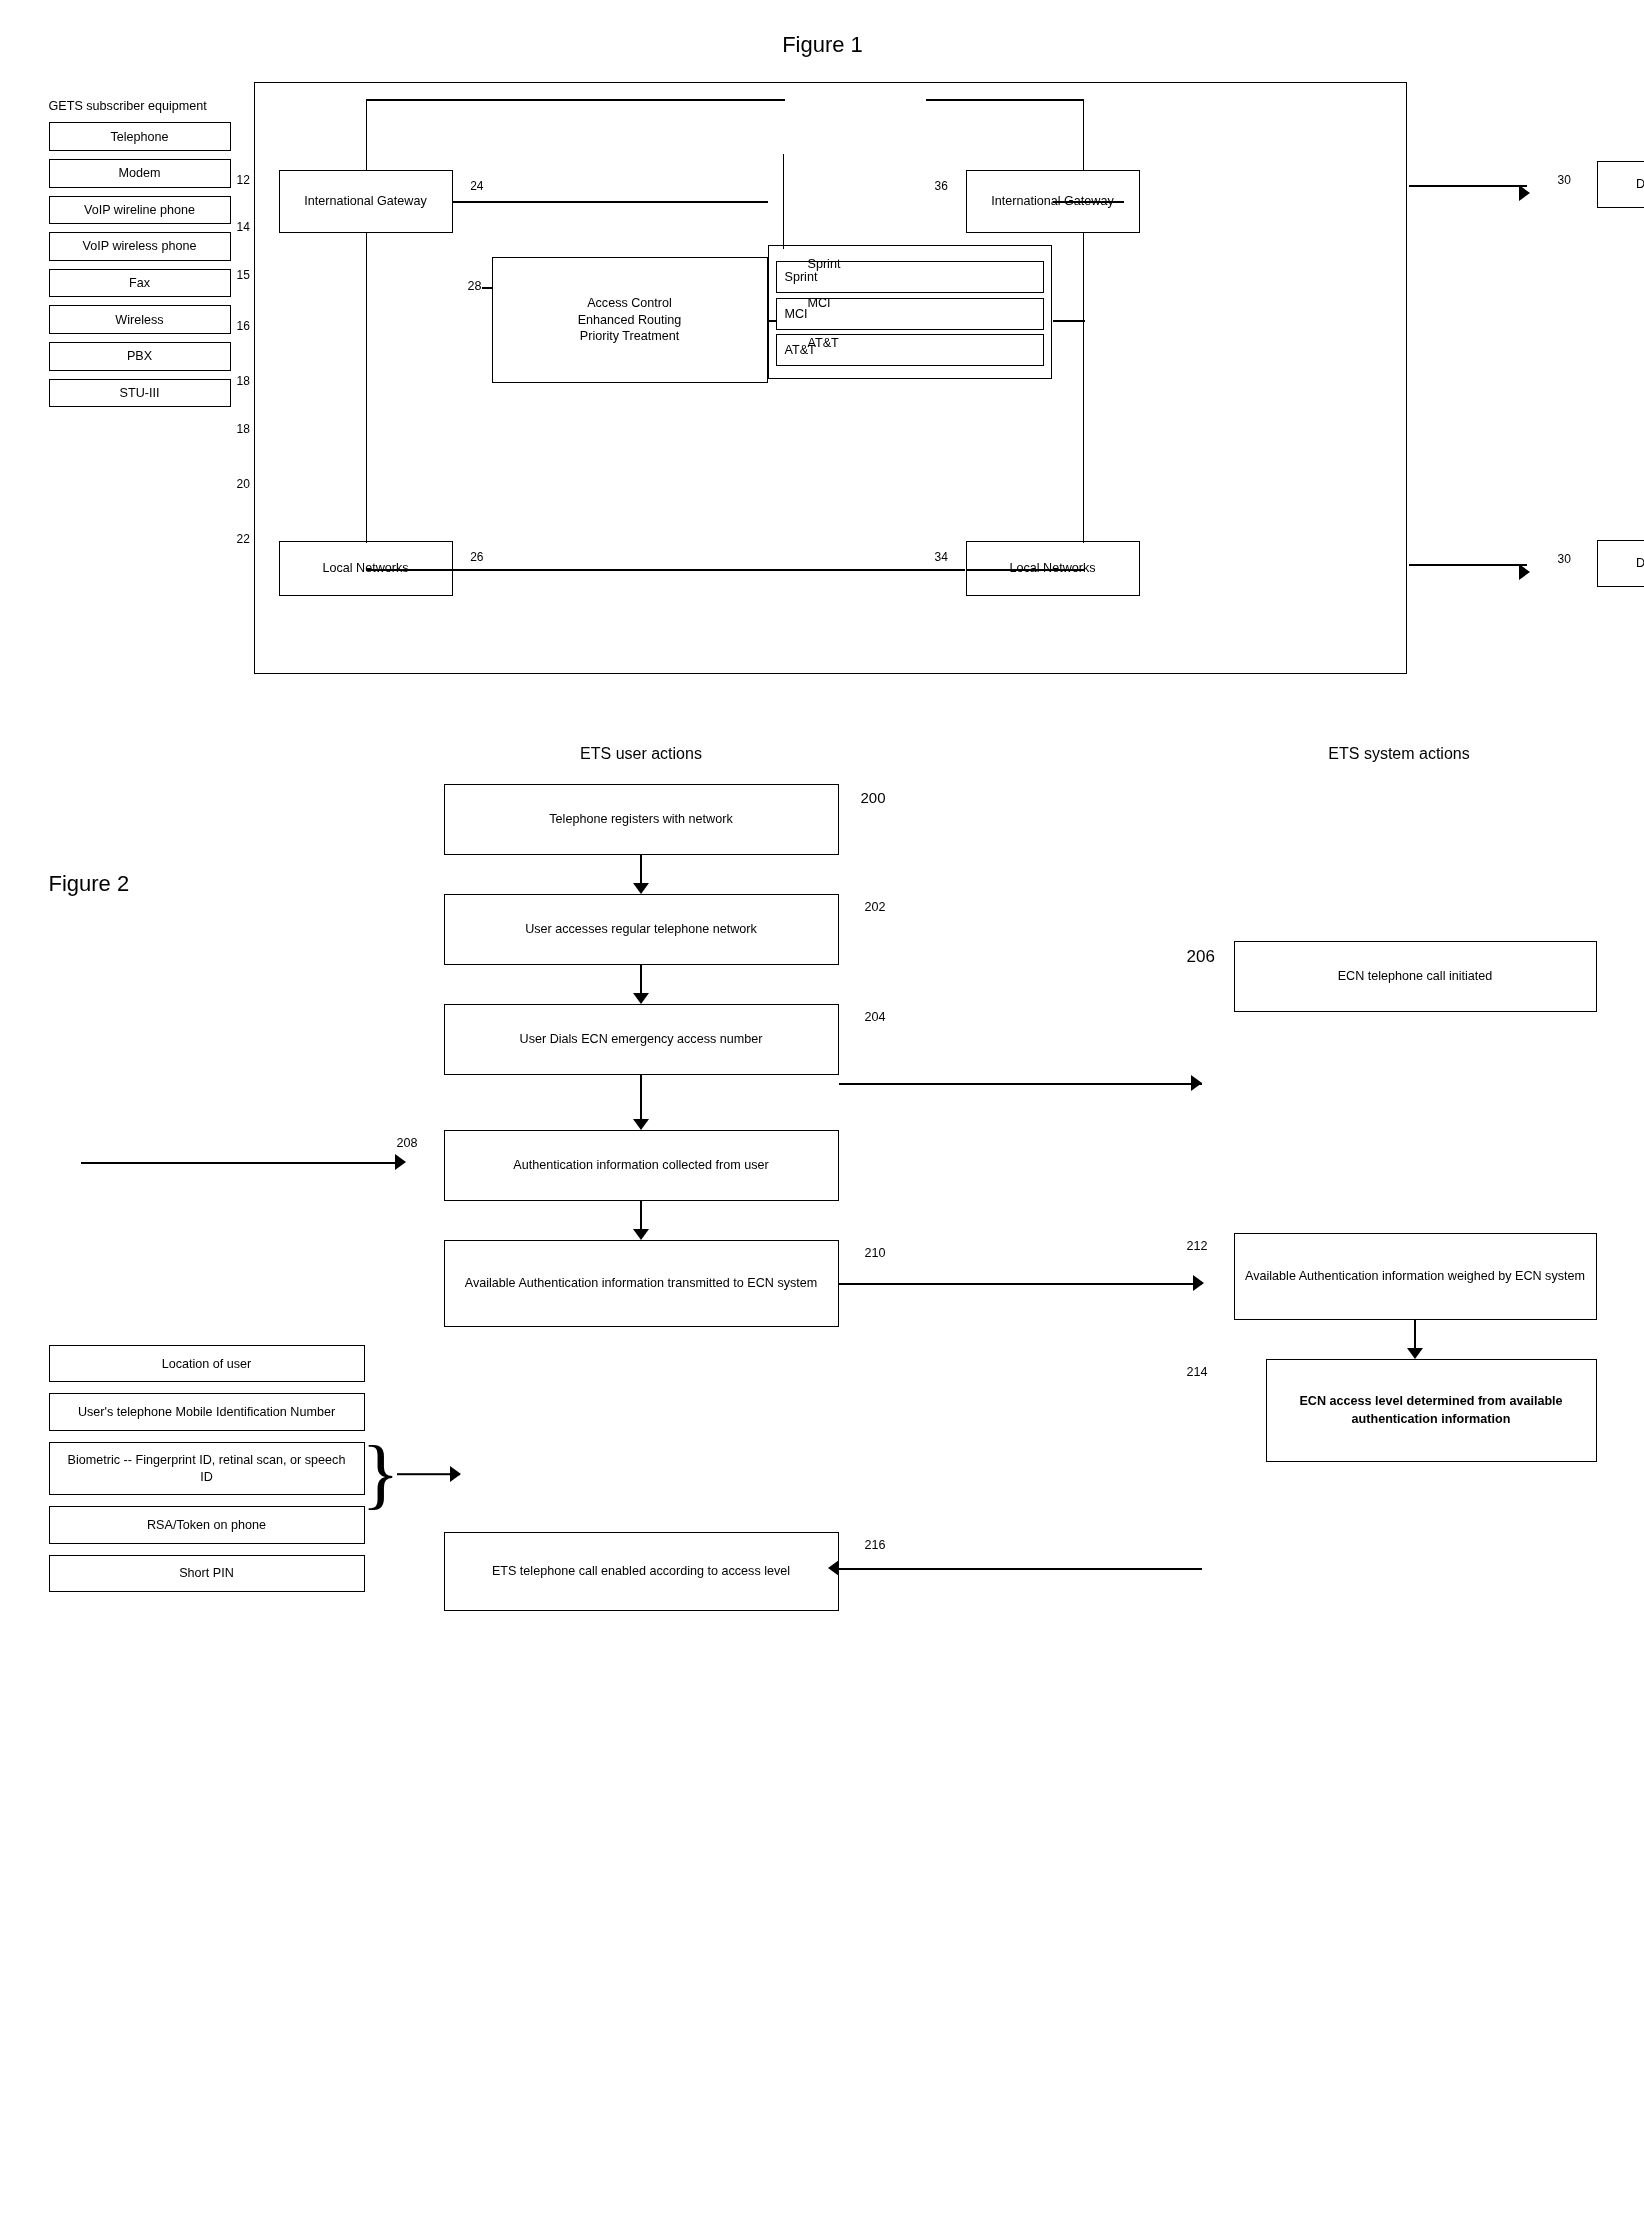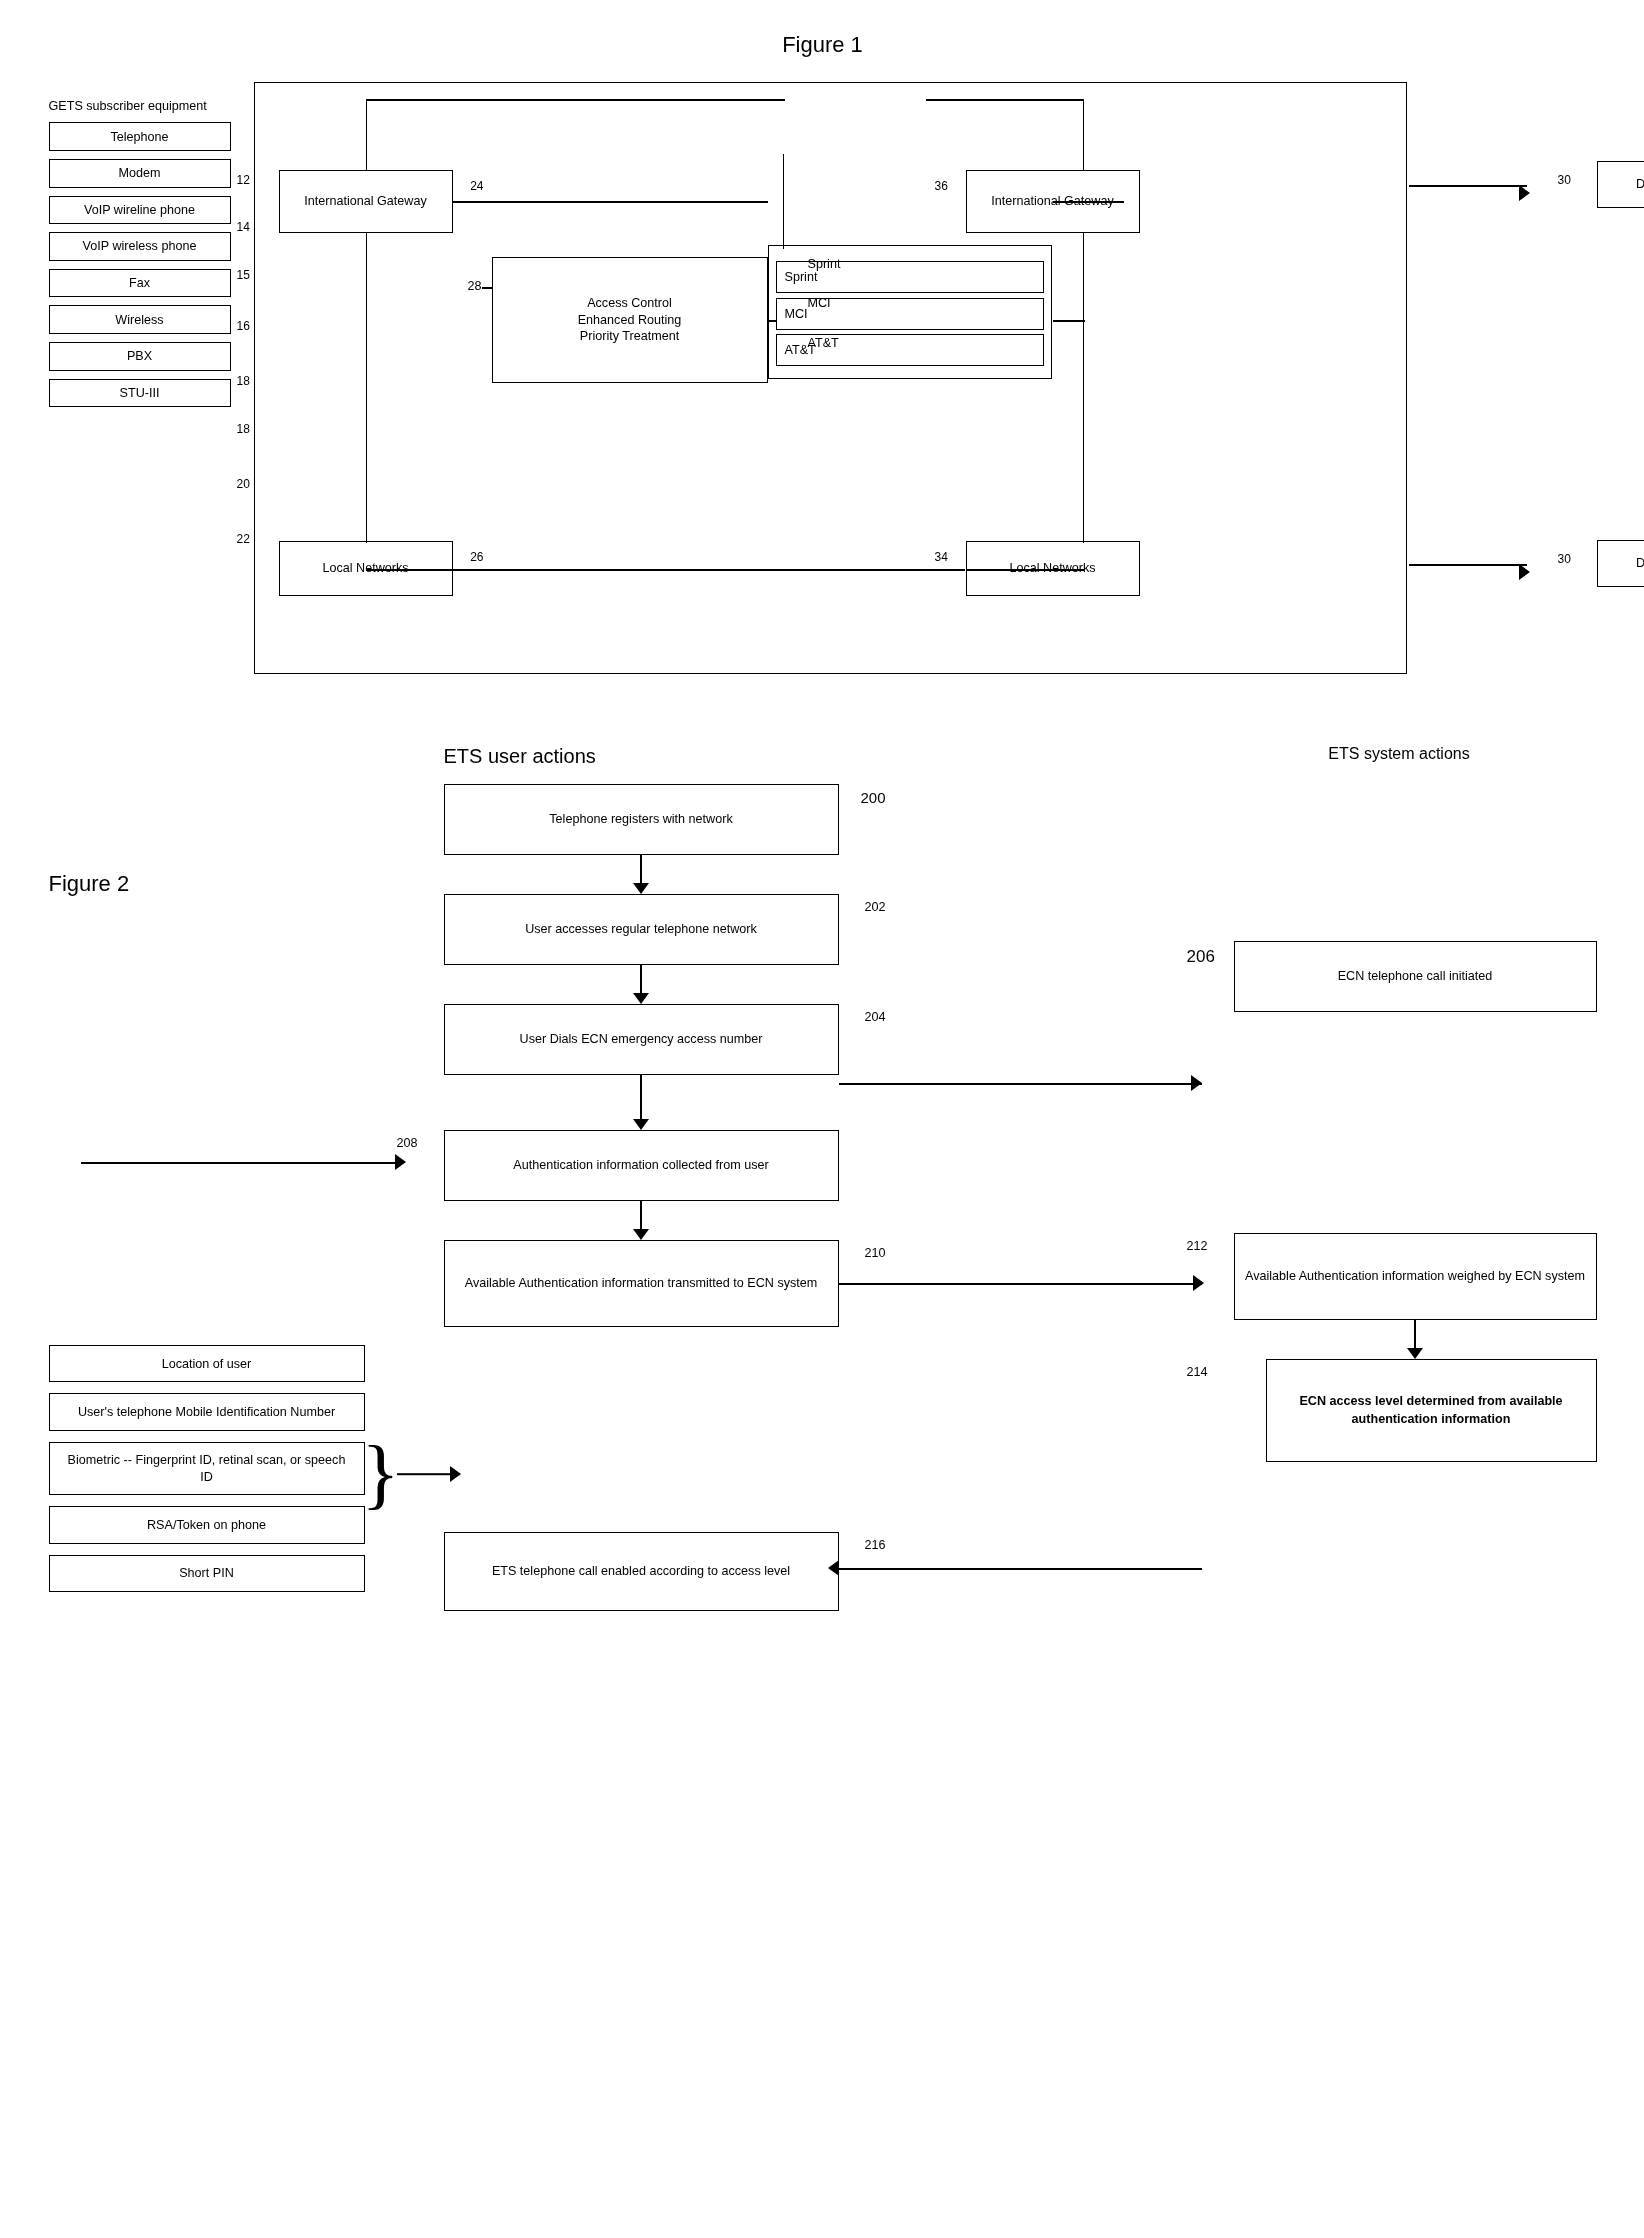--- a/index.html
+++ b/index.html
@@ -255,21 +255,21 @@
     <div style="position:absolute; top:103px; left:1470px; width:0; height:0; border-top:8px solid transparent; border-bottom:8px solid transparent; border-left:11px solid #000;"></div>
     <div style="position:absolute; top:482px; left:1360px; width:118px; height:1.6px; background:#000;"></div>
     <div style="position:absolute; top:482px; left:1470px; width:0; height:0; border-top:8px solid transparent; border-bottom:8px solid transparent; border-left:11px solid #000;"></div>
   </div>
 </div>
 
 <div style="position:relative; width:1548px; margin: 0 auto; min-height:1263px;">
 
   <div class="fig2-title">Figure 2</div>
 
-  <div style="position:absolute; left:395px; top:0; font-size:20px; width:395px;">ETS user actions</div>
+  <div style="position:absolute; left:395px; top:0; font-size:16px; text-align:center; width:395px;">ETS user actions</div>
   <div style="position:absolute; right:0; top:0; font-size:16px; text-align:center; width:395px;">ETS system actions</div>
 
   <div style="position:absolute; left:395px; top:39px; width:395px;">
 
     <div style="display:flex; align-items:center; position:relative;">
       <div class="flow-box" style="width:100%; min-height:71px;">
         <span>Telephone registers with network</span>
       </div>
       <span style="position:absolute; right:-47px; top:5px; font-size:15px;">200</span>
     </div>

